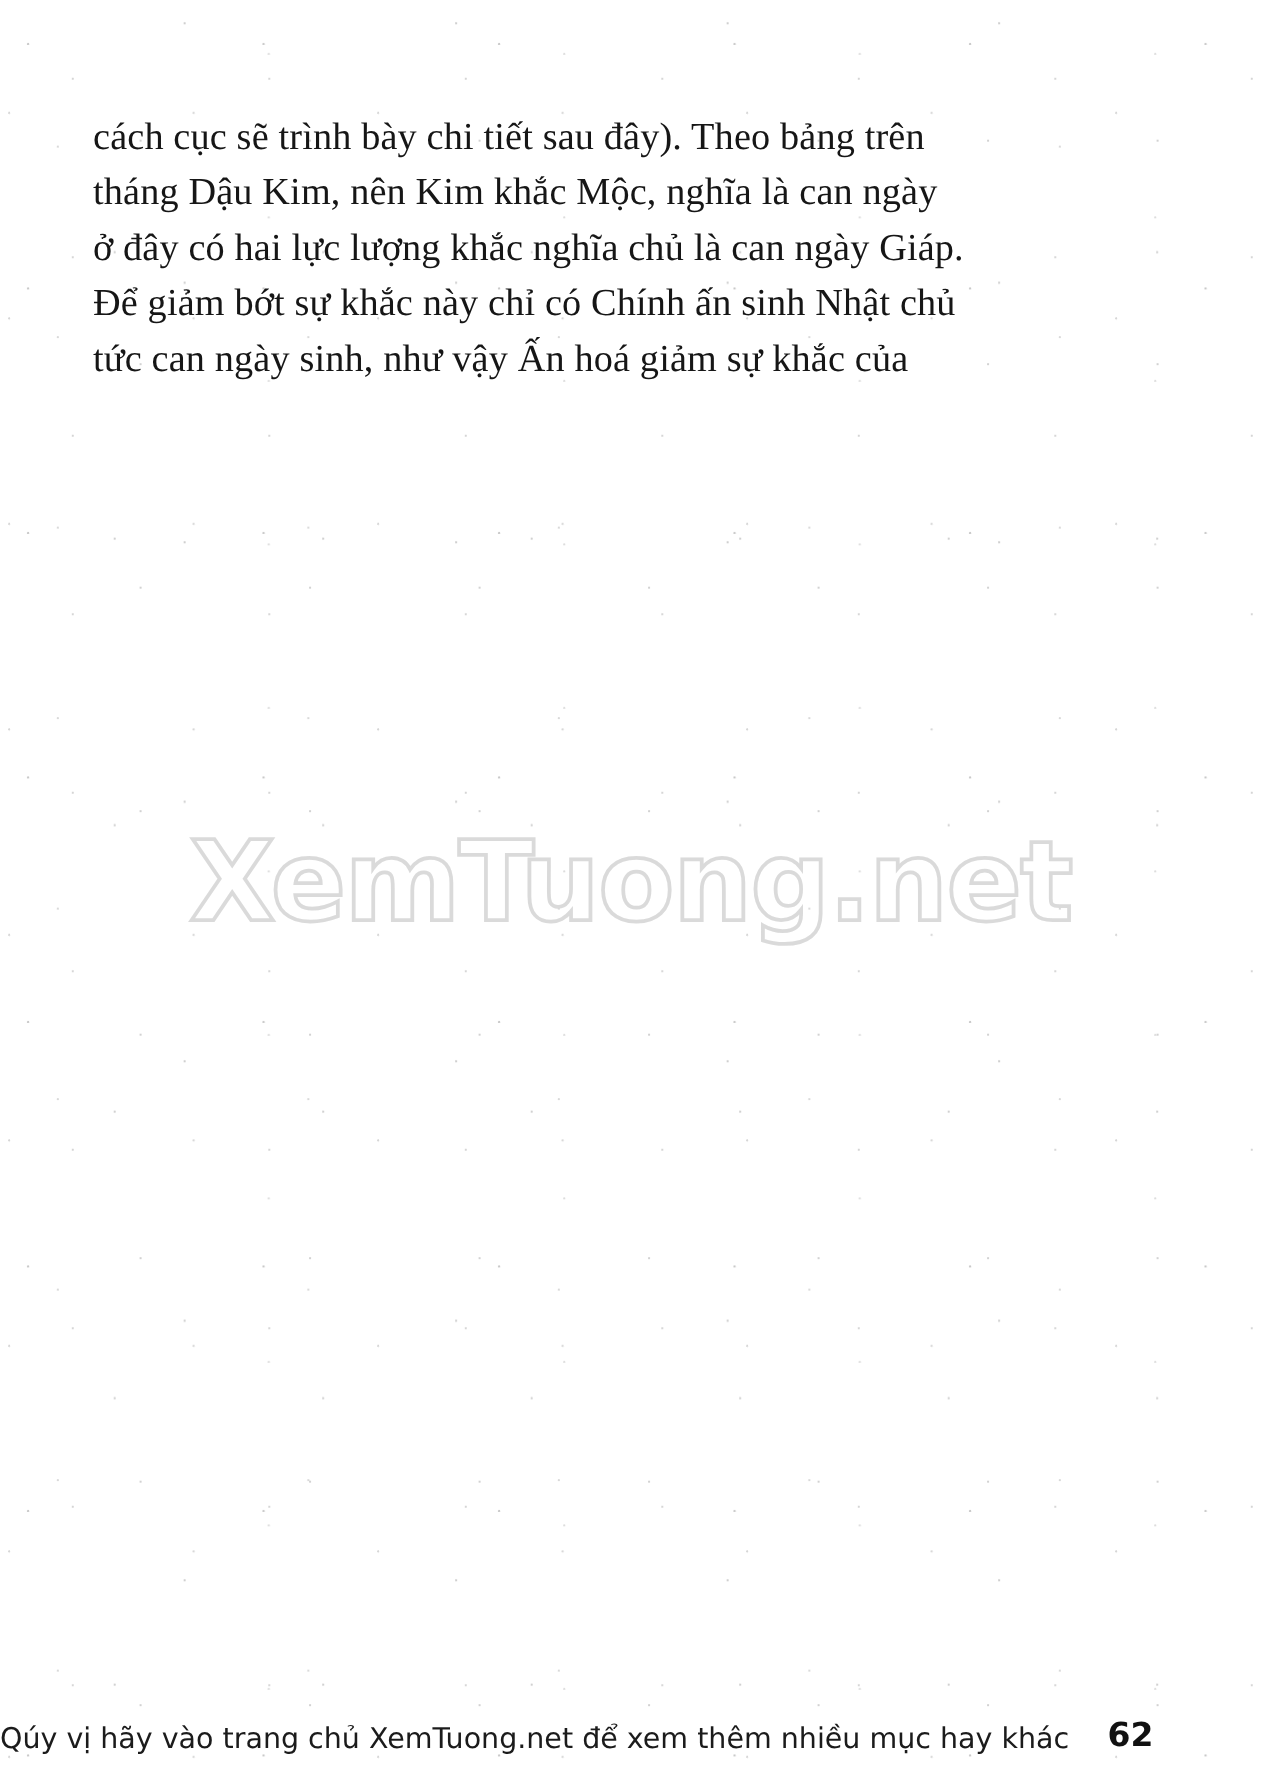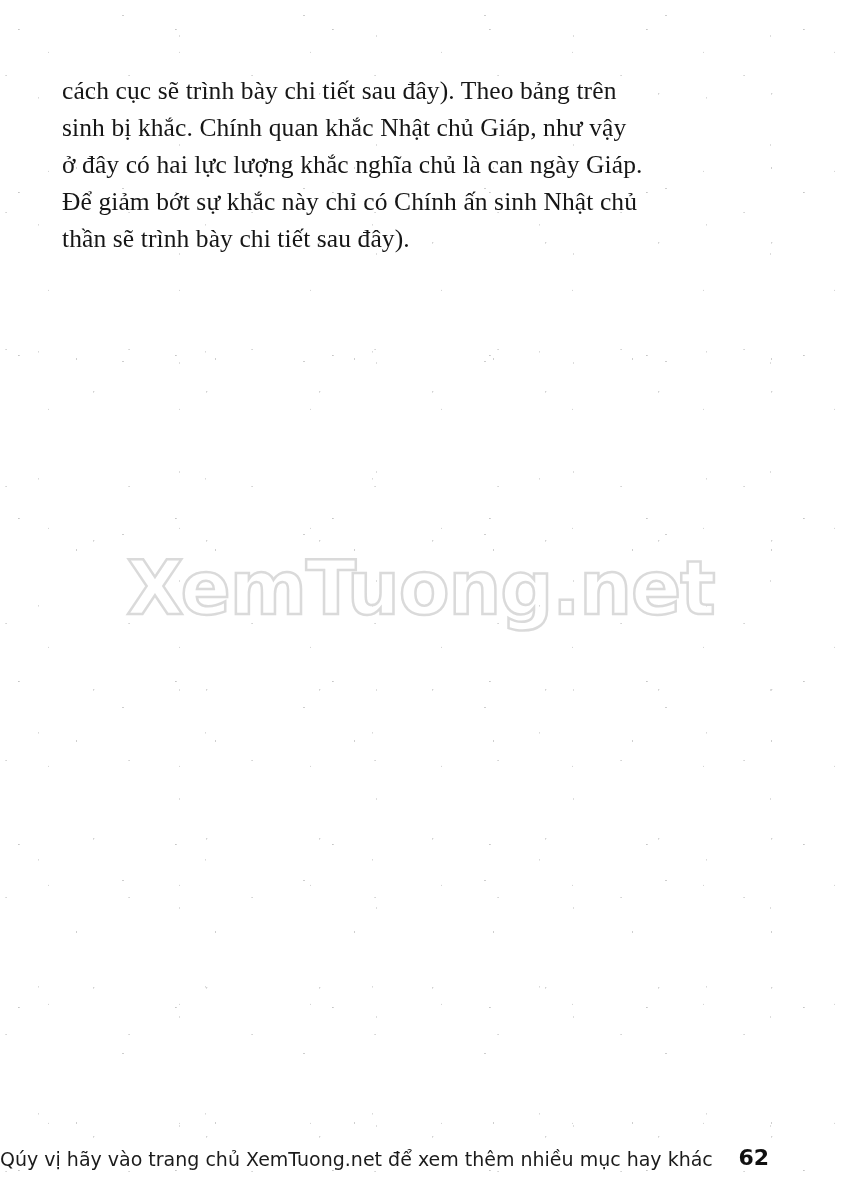--- a/index.html
+++ b/index.html
@@ -104,29 +104,31 @@
 <body>
 
 <div class="paper-noise"></div>
 
 <div class="page-body">
   <div class="para">
     <span class="ln justify">
         <span>cách cục sẽ trình bày chi tiết sau đây). Theo bảng trên</span>
       </span>
     <span class="ln justify">
-        <span>sinh bị khắc. Chính quan khắc Nhật chủ Giáp, như vậy</span>
+        <span>tháng Dậu Kim, nên Kim khắc Mộc, nghĩa là can ngày</span>
       </span>
     <span class="ln justify">
         <span>ở đây có hai lực lượng khắc nghĩa chủ là can ngày Giáp.</span>
       </span>
     <span class="ln justify">
         <span>Để giảm bớt sự khắc này chỉ có Chính ấn sinh Nhật chủ</span>
       </span>
-    <span class="ln">thần sẽ trình bày chi tiết sau đây).</span>
+    <span class="ln justify">
+        <span>tức can ngày sinh, như vậy Ấn hoá giảm sự khắc của</span>
+      </span>
   </div>
 </div>
 
 <div class="watermark">XemTuong.net</div>
 
 <div class="footer">
   <span>Qúy vị hãy vào trang chủ XemTuong.net để xem thêm nhiều mục hay khác</span>
   <span class="page-number">62</span>
 </div>
 

